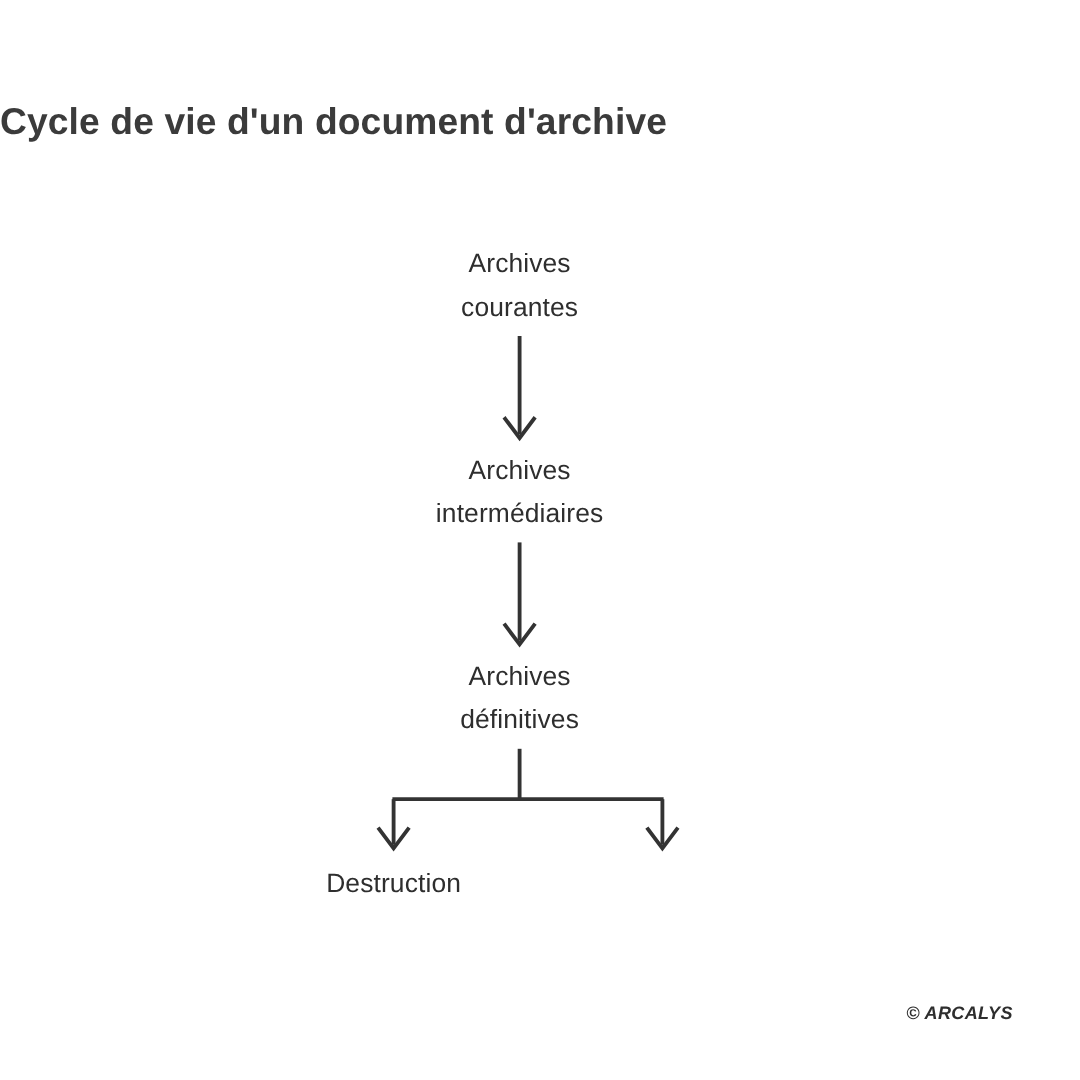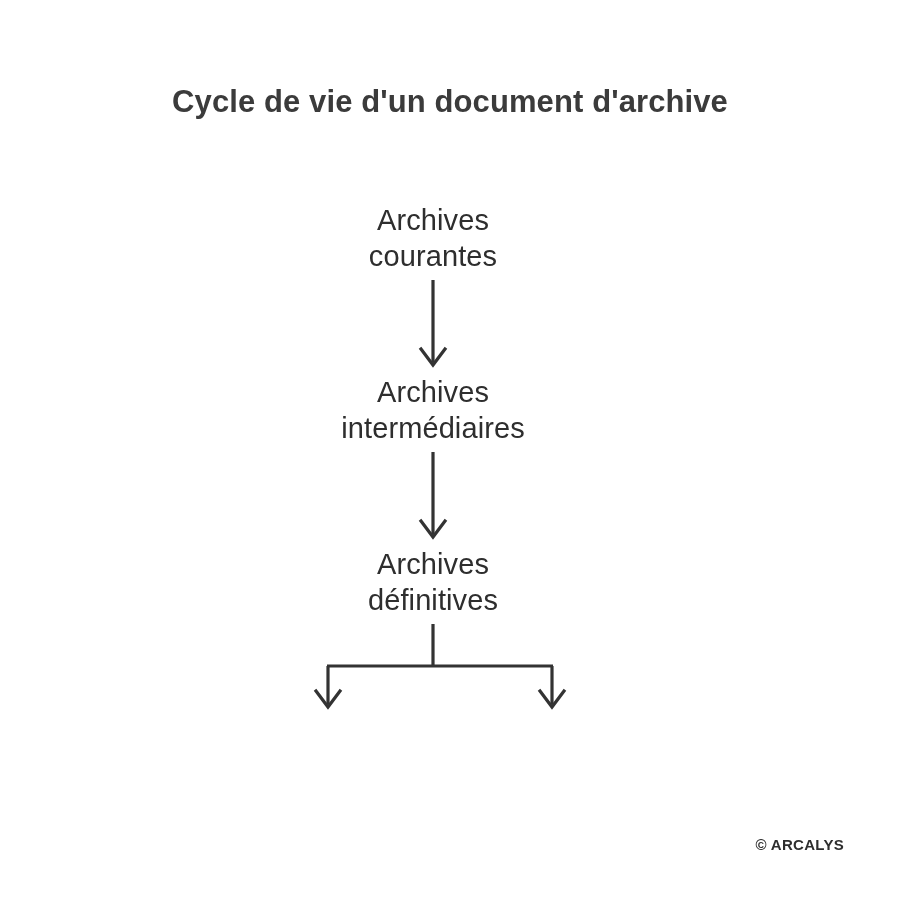--- a/index.html
+++ b/index.html
@@ -22,32 +22,31 @@
     position: absolute;
     left: 0;
     top: 0;
     width: 900px;
     height: 900px;
   }
   .node-label {
     position: absolute;
     text-align: center;
     color: #2e2e2e;
-    font-size: 29px;
+    font-size: 22px;
     line-height: 36px;
     font-weight: 400;
     white-space: pre-line;
     letter-spacing: 0.1px;
   }
   #page-title {
     position: absolute;
     left: 0;
     top: 84px;
     width: 900px;
-    text-align: center;
     font-size: 31px;
     font-weight: 700;
     color: #3b3b3b;
     letter-spacing: 0.1px;
   }
   #node-courantes {
     left: 283px;
     top: 202px;
     width: 300px;
   }
@@ -72,20 +71,21 @@
     width: 260px;
   }
   #copyright {
     position: absolute;
     right: 56px;
     top: 836px;
     font-size: 15px;
     font-weight: 700;
     color: #2e2e2e;
     letter-spacing: 0.3px;
+    font-style: italic;
   }
 </style>
 </head>
 <body>
 
 <div id="canvas">
 
   <div id="page-title">Cycle de vie d'un document d'archive</div>
 
   <svg id="diagram-svg" viewBox="0 0 900 900" xmlns="http://www.w3.org/2000/svg">
@@ -111,17 +111,18 @@
 
   <div class="node-label" id="node-courantes">Archives
 courantes</div>
 
   <div class="node-label" id="node-intermediaires">Archives
 intermédiaires</div>
 
   <div class="node-label" id="node-definitives">Archives
 définitives</div>
 
+  <div class="node-label" id="node-destruction">Destruction</div>
 
 
   <div id="copyright">© ARCALYS</div>
 
 </div>
 
 </body></html>

